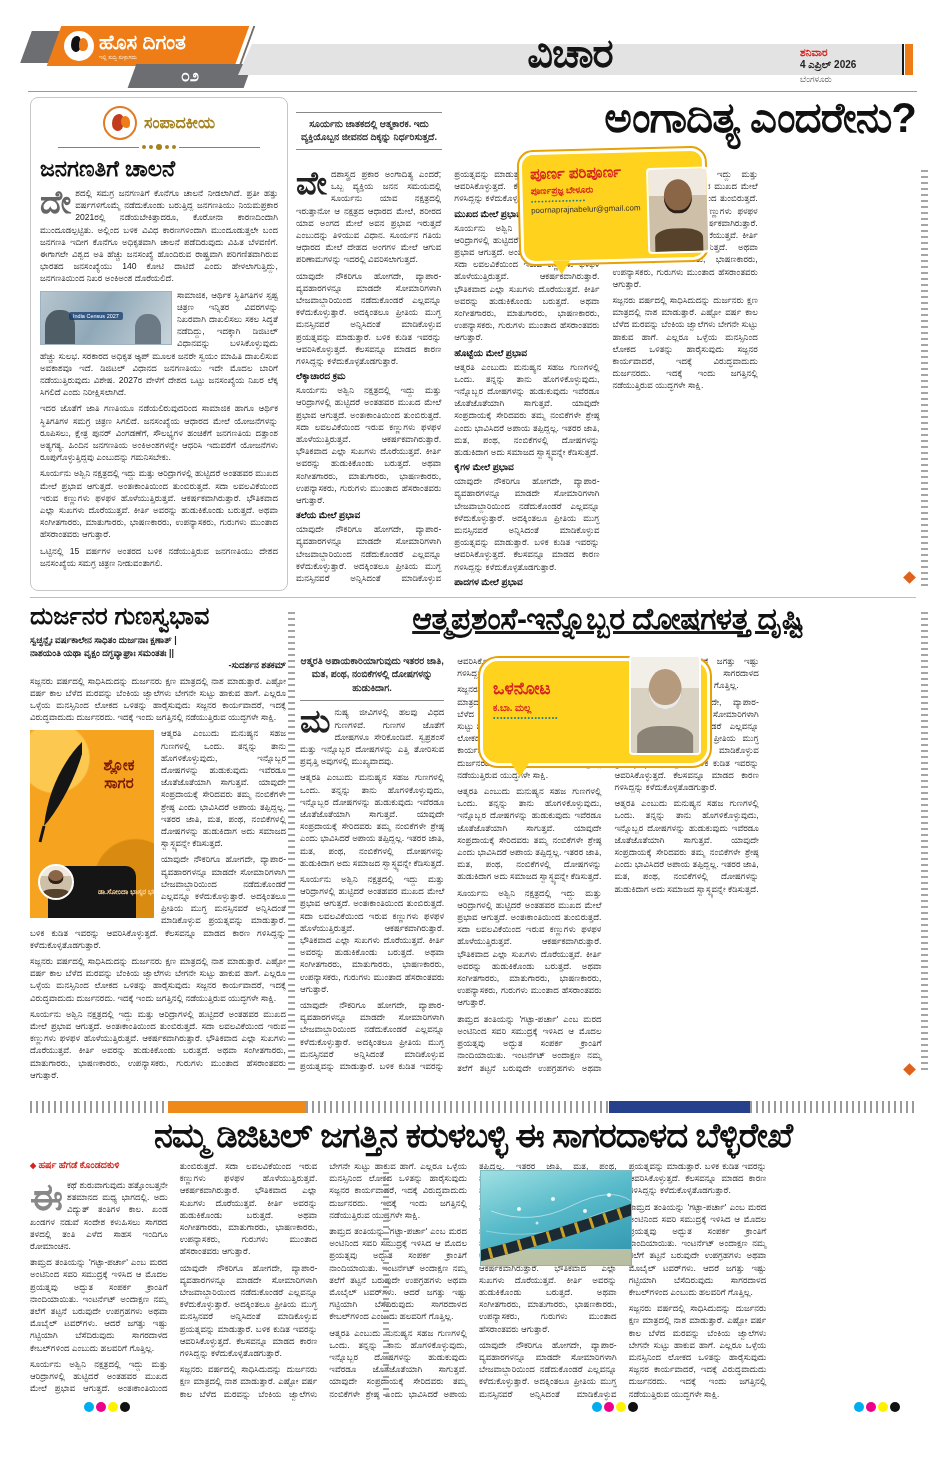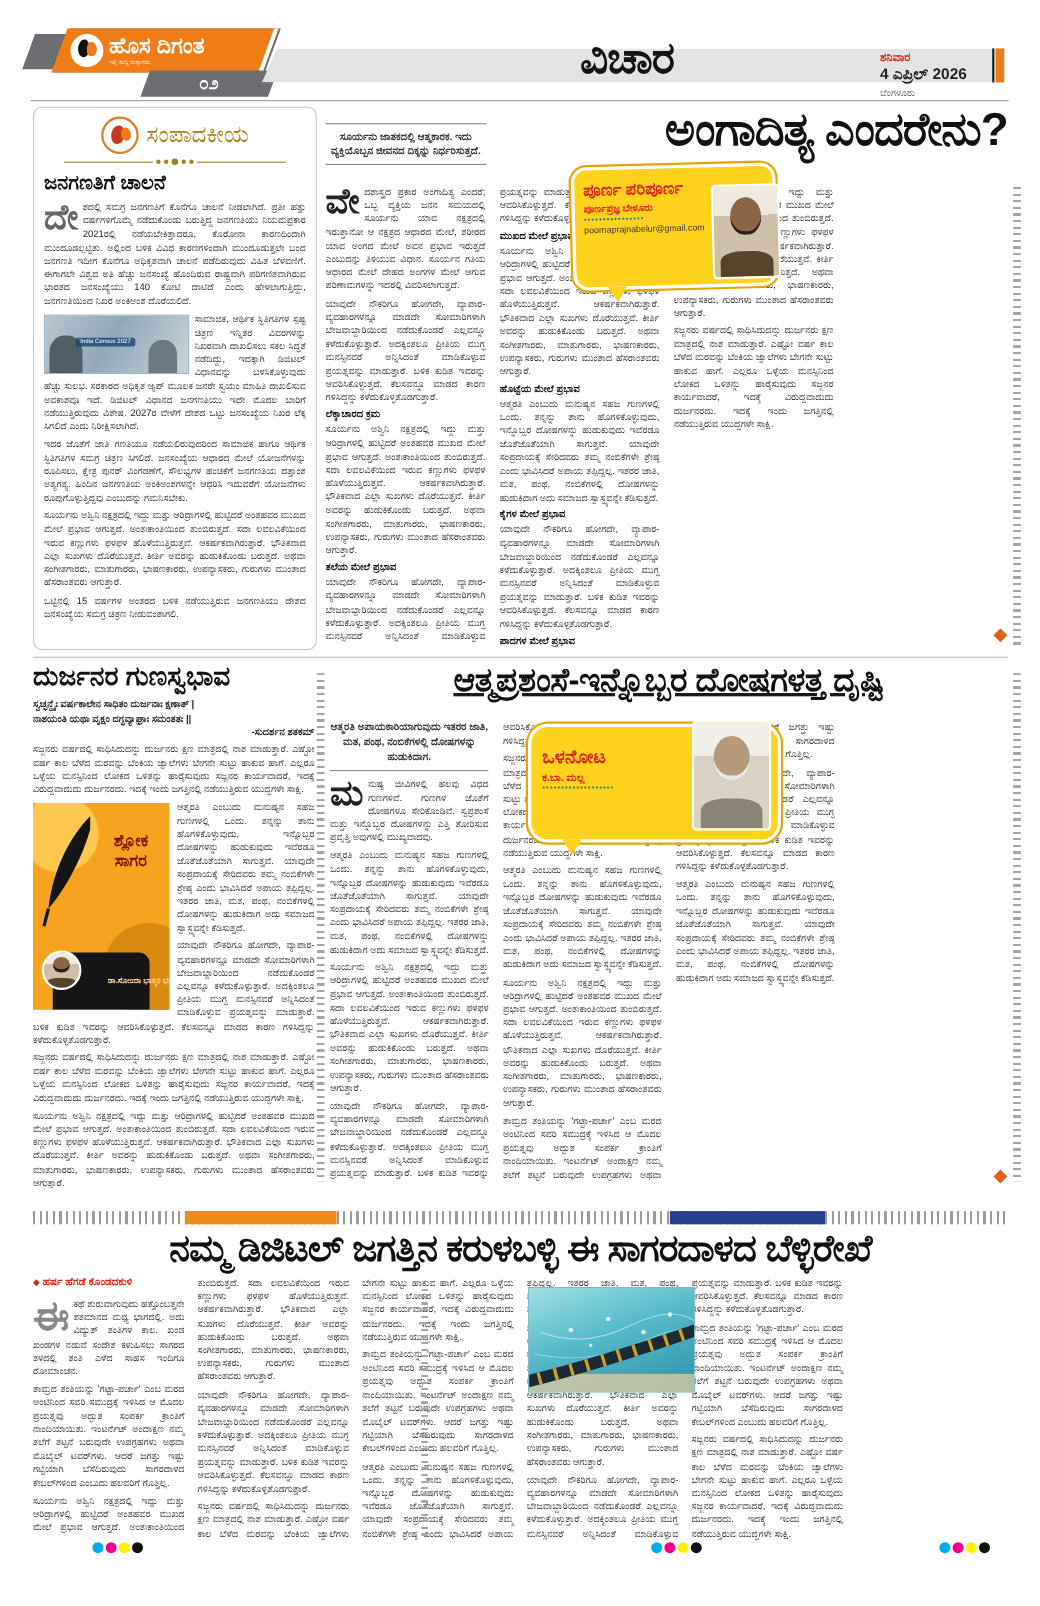--- a/index.html
+++ b/index.html
@@ -15,47 +15,47 @@
   .paper-logo:before { content:""; position:absolute; left:7px; top:5px; width:10px; height:16px; background:#111; border-radius:60% 40% 50% 50%; }
   .paper-logo:after { content:""; position:absolute; right:6px; top:7px; width:9px; height:13px; background:#ef7d17; border-radius:50% 60% 50% 40%; }
   .mast-name { color:#fff; font-weight:800; font-size:20px; line-height:1; letter-spacing:0; }
   .mast-tagline { color:#fff; font-size:5.5px; margin-top:2px; }
   .mast-num { position:absolute; left:132px; top:64px; width:116px; height:24px; background:#6d6e71; transform:skewX(-20deg); display:flex; align-items:center; justify-content:center; }
   .mast-num span { transform:skewX(20deg); color:#fff; font-weight:800; font-size:16px; }
   .section-strip { position:absolute; left:238px; top:44px; width:664px; height:31px; background:#e3e3e3; clip-path:polygon(14px 0,100% 0,100% 100%,0 100%); }
   .section-title { position:absolute; left:238px; top:31px; width:664px; text-align:center; font-size:40px; font-weight:800; color:#141414; letter-spacing:-1px; }
   .dateblock { position:absolute; left:800px; top:46px; width:98px; text-align:left; line-height:1.25; }
   .date-day { color:#d6251f; font-weight:700; font-size:10.5px; }
-  .date-date { color:#222; font-weight:700; font-size:14px; }
+  .date-date { color:#222; font-weight:700; font-size:10px; }
   .date-city { color:#555; font-size:8.5px; margin-top:2px; }
   .accent-bar-black { position:absolute; left:902px; top:44px; width:2px; height:31px; background:#1a1a1a; }
   .accent-bar { position:absolute; left:905px; top:44px; width:8px; height:31px; background:#ef7d17; }
   .hdr-rule { position:absolute; left:28px; top:91px; width:889px; height:1px; background:#9a9a9a; }
 
   
   .body-txt p, .cols p { font-size:8.6px; line-height:1.42; text-align:justify; margin-bottom:4px; }
   .cols h4 { font-size:9px; font-weight:800; margin:3px 0 2px; color:#111; }
   .dropcap { float:left; font-size:32px; line-height:0.85; font-weight:800; color:#666; margin:2px 4px 0 0; }
   .dropcap.dark { color:#222; }
   .end-diamond { position:absolute; width:9px; height:9px; background:#e0611c; transform:rotate(45deg); }
   .hatch-h { background:repeating-linear-gradient(90deg,#9a9a9a 0 2px,transparent 2px 6px); }
   .hatch-v { background:repeating-linear-gradient(180deg,#a5a5a5 0 2px,transparent 2px 6px); }
 
   
   .editorial-box { position:absolute; left:30px; top:97px; width:258px; height:494px; border:1px solid #c6c6c6; border-radius:8px; padding:8px 9px; overflow:hidden; background:#fff; }
   .ed-head { display:flex; align-items:center; justify-content:center; gap:7px; }
   .ed-logo { width:34px; height:34px; border-radius:50%; border:2px solid #e07b26; background:#fff; position:relative; flex:0 0 auto; }
   .ed-logo:before { content:""; position:absolute; left:7px; top:6px; width:12px; height:17px; background:#c23b1d; border-radius:60% 40% 55% 45%; }
   .ed-logo:after { content:""; position:absolute; right:5px; top:8px; width:9px; height:12px; background:#ef7d17; border-radius:45% 55% 40% 60%; }
-  .ed-label { color:#a5821e; font-weight:400; font-size:21px; }
+  .ed-label { color:#a5821e; font-weight:700; font-size:16px; }
   .ed-divider { display:flex; align-items:center; justify-content:center; gap:3px; margin:4px 18px 6px; }
   .ed-divider .ln { flex:1; height:1px; background:#a5821e; }
   .ed-divider .dt { width:4px; height:4px; border-radius:50%; background:#a5821e; }
   .ed-divider .dt.big { width:6px; height:6px; }
-  .ed-headline { font-size:18px; font-weight:800; color:#111; margin:2px 0 5px; }
+  .ed-headline { font-size:22px; font-weight:800; color:#111; margin:2px 0 5px; }
   .ed-body { height:392px; overflow:hidden; }
   .ed-photo { float:left; width:132px; height:54px; margin:2px 5px 2px 0; border:1px solid #9db3c4; background:linear-gradient(120deg,#b8c6cf 0%,#8fa8b8 45%,#c9d4da 100%); position:relative; }
   .ed-photo .cap { position:absolute; left:28px; top:20px; background:rgba(20,60,110,.75); color:#fff; font-size:5.5px; padding:1px 4px; border-radius:2px; }
   .ed-photo:before { content:""; position:absolute; left:4px; bottom:0; width:30px; height:34px; background:#4e5d66; border-radius:45% 45% 0 0; }
   .ed-photo:after { content:""; position:absolute; right:10px; bottom:0; width:26px; height:30px; background:#6b7a84; border-radius:45% 45% 0 0; }
 
   
   .main-art { position:absolute; left:296px; top:96px; width:620px; height:496px; }
   .ma-headline { margin-left:130px; width:490px; text-align:right; font-size:42px; font-weight:800; color:#111; letter-spacing:-1px; line-height:1.05; }
   .ma-standfirst { position:absolute; left:0; top:16px; width:146px; border-top:1px solid #888; border-bottom:1px solid #888; padding:5px 1px; font-size:9.3px; font-weight:700; color:#333; text-align:center; line-height:1.4; }
@@ -109,21 +109,21 @@
 
   
   .divider-bar { position:absolute; left:30px; top:1101px; width:886px; height:12px; }
   .divider-bar .seg-orange { position:absolute; left:138px; top:0; width:138px; height:12px; background:#ef8a1a; }
   .divider-bar .seg-blue { position:absolute; left:579px; top:0; width:141px; height:12px; background:#27408b; }
 
   
   .digital { position:absolute; left:30px; top:1116px; width:886px; height:300px; }
   .dg-headline { text-align:center; font-size:34px; font-weight:800; color:#111; letter-spacing:-1px; }
   .dg-cols { position:absolute; left:0; top:44px; width:886px; height:244px; column-count:6; column-gap:12px; column-fill:auto; overflow:hidden; }
-  .dg-byline { color:#d6251f; font-weight:700; font-size:9.5px; margin-bottom:8px; }
+  .dg-byline { color:#d6251f; font-weight:700; font-size:9.5px; margin-bottom:8px;font-family:Liberation Serif, serif; }
   .dg-byline .bullet { color:#d6251f; font-size:8px; }
   .dg-photo { position:absolute; left:450px; top:54px; width:152px; height:96px; background:linear-gradient(160deg,#9fe0e2 0%,#55b9c9 45%,#2e93ad 100%); overflow:hidden; border:1px solid #7fb9c2; }
   .dg-hatch { position:absolute; left:353px; top:56px; width:6px; height:228px; }
   .dg-drop { font-size:38px; color:#888; }
 
   
   .reg-group { position:absolute; top:1402px; display:flex; gap:2px; }
   .reg-dot { width:10px; height:10px; border-radius:50%; }
   .reg-c { background:#00adee; } .reg-m { background:#ec008c; } .reg-y { background:#fff200; } .reg-k { background:#111; }
 </style>

